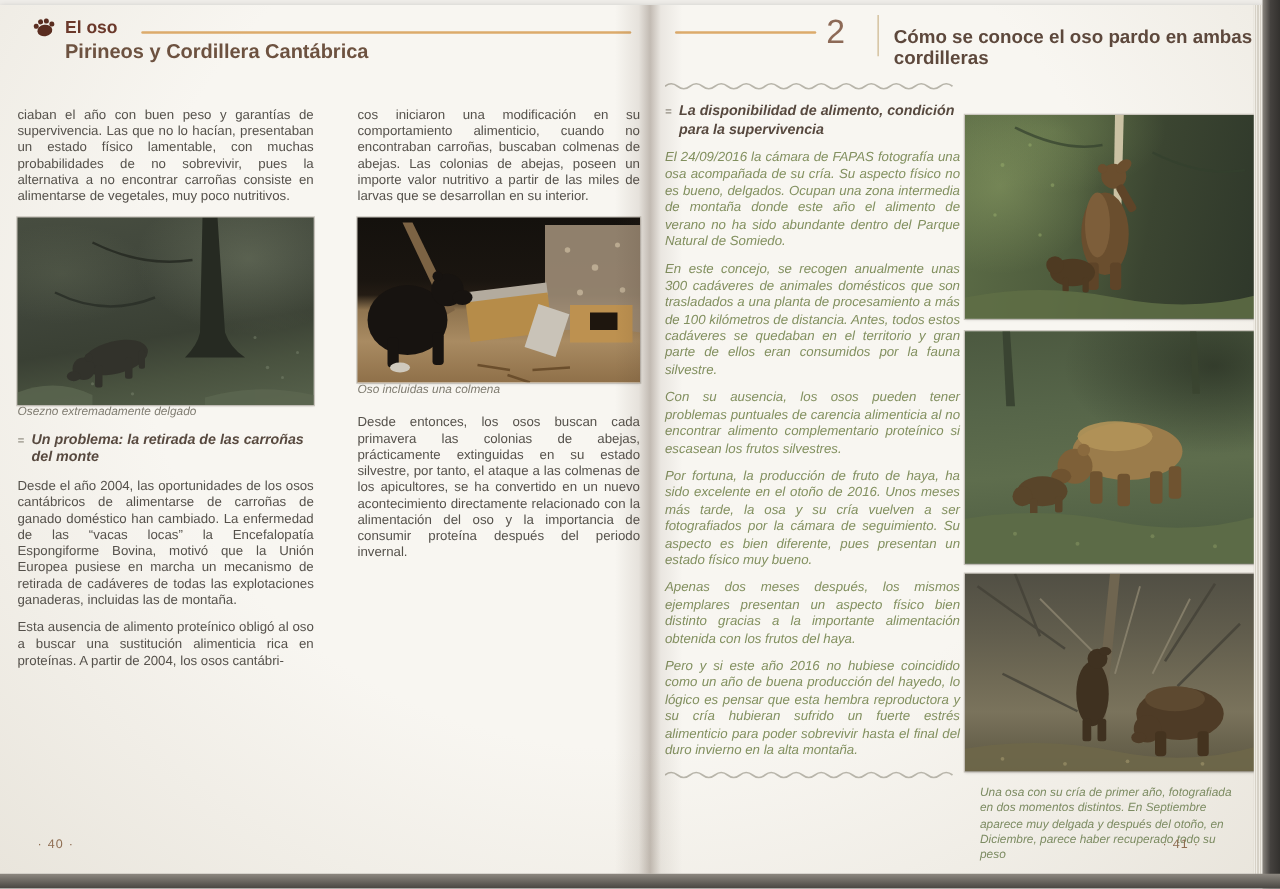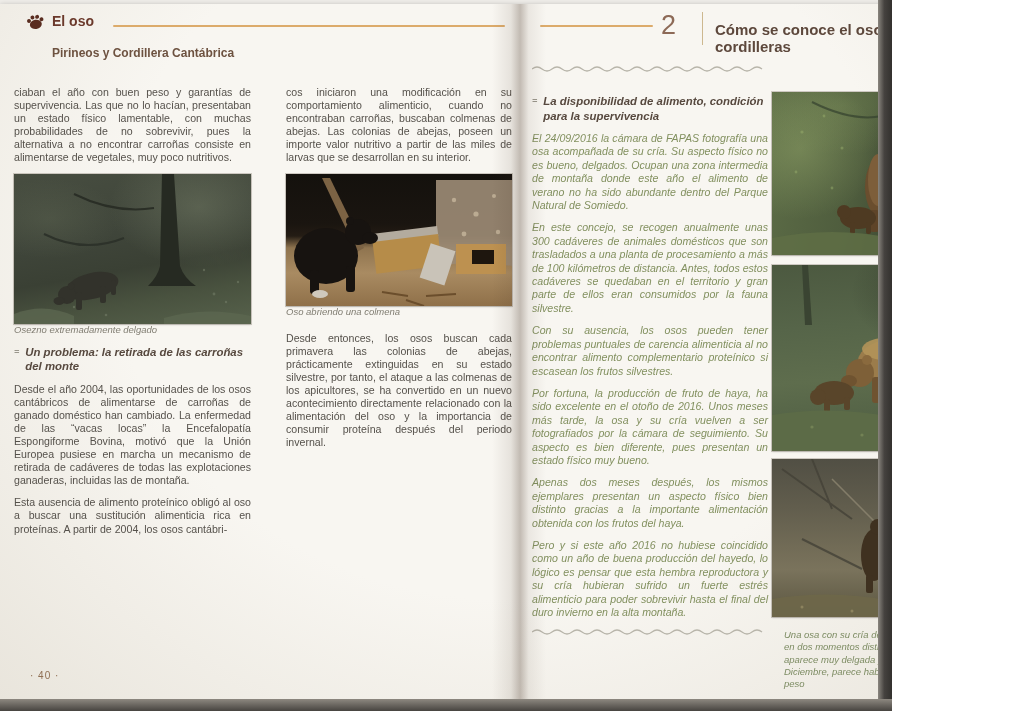--- a/index.html
+++ b/index.html
@@ -1,35 +1,35 @@
 <!DOCTYPE html>
 <html><head>
 <meta charset="utf-8">
 <style>
   html,body{margin:0;padding:0}
-  .scene{position:relative;width:892px;height:711px;background:#efede9;overflow:hidden;
+  .scene{position:relative;width:1024px;height:711px;background:#efede9;overflow:hidden;
          font-family:"Liberation Sans",sans-serif}
   .edge-right{position:absolute;right:0;top:0;width:14px;height:100%;
               background:linear-gradient(90deg,#8a867f,#45423f 45%,#33312e)}
   .edge-bottom{position:absolute;left:0;bottom:0;width:100%;height:12px;
                background:linear-gradient(180deg,#8d8880,#474440)}
   .spread{position:absolute;left:0;top:4px;width:1010px;height:695px;
           background:radial-gradient(ellipse at 50% 35%,#f8f6f1 55%,#e9e5dc 100%);
           box-shadow:0 2px 6px rgba(0,0,0,.35)}
   .page-stack{position:absolute;right:0;top:0;width:7px;height:100%;
               background:repeating-linear-gradient(90deg,#efece5 0 1px,#d6d1c6 1px 2px)}
   .gutter{position:absolute;left:492px;top:0;width:54px;height:100%;
           background:linear-gradient(90deg,rgba(70,50,35,0) 0%,rgba(70,50,35,.10) 35%,
           rgba(70,50,35,.30) 52%,rgba(70,50,35,.08) 68%,rgba(70,50,35,0) 100%)}
 
   
   .hdr-left{position:absolute;left:26px;top:9px;display:flex;gap:7px;align-items:flex-start}
   .hdr-text{display:flex;flex-direction:column}
   .hdr-title{font-size:14px;font-weight:bold;color:#6b392b;line-height:16px}
-  .hdr-sub{font-size:12px;font-weight:bold;color:#6d5240;margin-top:17px}
+  .hdr-sub{font-size:16px;font-weight:bold;color:#6d5240;margin-top:4px}
   .rule{position:absolute;top:21px;height:2px;background:#dcab6b;border-radius:1px}
   .rule-l{left:113px;width:392px}
   .rule-r{left:540px;width:113px}
   .chapnum{position:absolute;left:661px;top:6px;font-size:27px;color:#8d6a57}
   .chapdiv{position:absolute;left:702px;top:8px;width:1px;height:33px;background:#cdb88f}
   .chaptitle{position:absolute;left:715px;top:17px;width:290px;font-size:15px;
              font-weight:bold;color:#5d483c}
 
   
   .col{position:absolute;font-size:10.6px;line-height:13.1px;color:#55514b;text-align:justify}
@@ -56,21 +56,21 @@
                radial-gradient(ellipse 90px 50px at 30% 8%,rgba(140,160,100,.30),transparent),
                linear-gradient(100deg,#5d6d47 0%,#4e5c3d 38%,#3b4531 62%,#2e372a 100%)}
   .ph-family{height:186px;margin-bottom:8px;
     background:radial-gradient(ellipse 120px 70px at 85% 15%,rgba(25,30,22,.55),transparent),
                linear-gradient(175deg,#4c5940 0%,#566549 32%,#5e6d4d 58%,#526145 82%,#47543c 100%)}
   .ph-autumn{height:158px;margin-bottom:7px;
     background:linear-gradient(180deg,#514f44 0%,#615d4d 30%,#716b56 55%,#7a735c 70%,#6a644e 85%,#5d5743 100%)}
 
   
   .rp-text{position:absolute;left:532px;top:61px;width:236px}
-  .rp-text .subhead{margin:21px 0 9px}
+  .rp-text .subhead{margin:9px 0 9px}
   .greenp{font-style:italic;font-size:10.6px;line-height:13.4px;color:#82905f;
           text-align:justify;margin:0 0 9px}
   .wavy{display:block;margin:0 0 3px}
   .wavy-b{margin-top:1px}
   .rp-photos{position:absolute;left:772px;top:88px;width:234px}
   .rp-caption{font-style:italic;font-size:9.5px;line-height:12.3px;color:#7d8c63;margin:12px;text-align:left}
   .pagenum{position:absolute;font-size:10px;color:#8f6e52;letter-spacing:1px}
   .pn-left{left:30px;top:666px}
   .pn-right{left:930px;top:666px;width:72px;text-align:left}
 </style>
@@ -171,21 +171,21 @@
             <circle cx="72" cy="58" r="13"></circle>
             <ellipse cx="84" cy="64" rx="8" ry="6"></ellipse>
             <circle cx="64" cy="47" r="4"></circle>
             <rect x="60" y="92" width="9" height="26" rx="3"></rect>
             <rect x="24" y="96" width="9" height="24" rx="3"></rect>
           </g>
           <path d="M96 118 l26 4 M140 122 l30 -2 M120 126 l18 6" stroke="#6b4e2c" stroke-width="2" fill="none"></path>
           <ellipse cx="34" cy="120" rx="8" ry="4" fill="#cfc9bd"></ellipse>
         </svg>
       </div>
-      <p class="caption">Oso abriendo una colmena</p>
+      <p class="caption">Oso incluidas una colmena</p>
 
       <p style="margin-top:14px">Desde entonces, los osos buscan cada primavera las colonias de abejas, prácticamente extinguidas en su estado silvestre, por tanto, el ataque a las colmenas de los apicultores, se ha convertido en un nuevo acontecimiento directamente relacionado con la alimentación del oso y la importancia de consumir proteína después del periodo invernal.</p>
     </div>
 
     <div class="rp-text">
       <svg class="wavy" width="236" height="8" viewBox="0 0 236 8">
         <path d="M0 4 Q5 0 10 4 T20 4 T30 4 T40 4 T50 4 T60 4 T70 4 T80 4 T90 4 T100 4 T110 4 T120 4 T130 4 T140 4 T150 4 T160 4 T170 4 T180 4 T190 4 T200 4 T210 4 T220 4 T230 4" stroke="#b8b5aa" stroke-width="1.3" fill="none"></path>
       </svg>
       <div class="subhead">
         <span class="dash">=</span>

